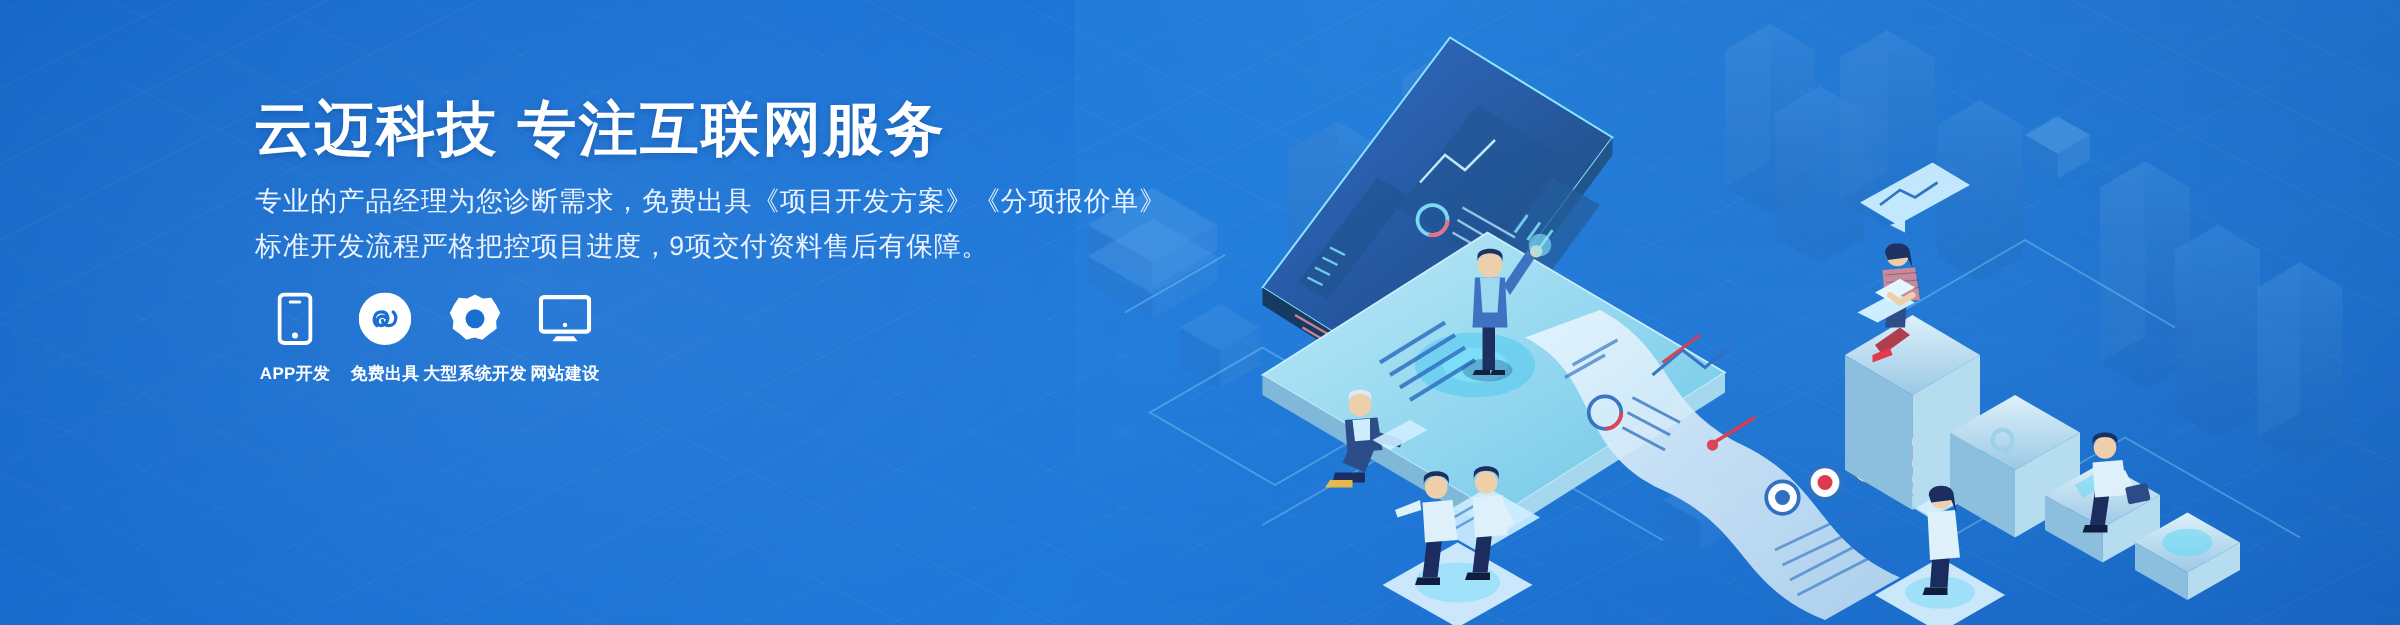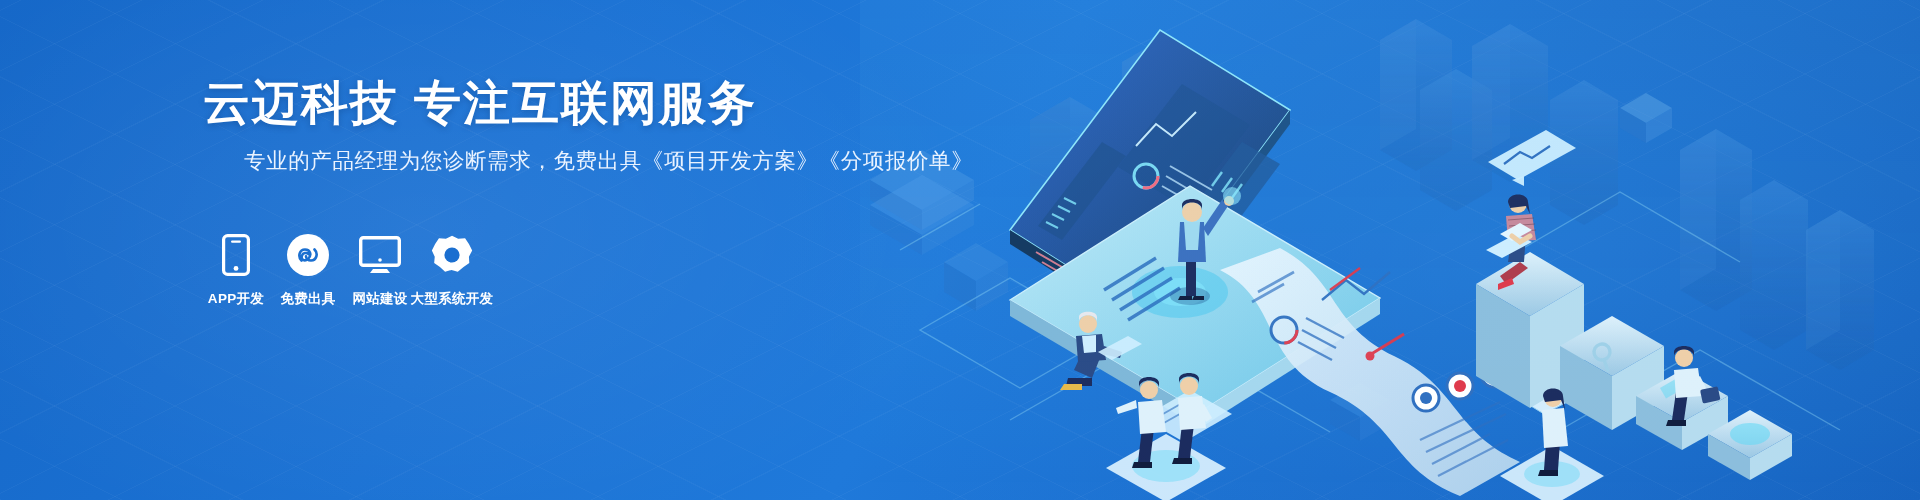--- a/index.html
+++ b/index.html
@@ -30,21 +30,21 @@
 
   
   .content { position:absolute; left:200px; top:0; width:760px; height:500px; }
   .headline {
     position:absolute; left:3px; top:72px;
     font-size:47px; font-weight:bold; color:#ffffff;
     letter-spacing:2px; white-space:nowrap;
     text-shadow:0 2px 6px rgba(3,40,88,0.28);
   }
   .sub { position:absolute; left:4px; color:#eaf3ff; font-size:21.5px; letter-spacing:.6px; white-space:nowrap; }
-  .sub.l1 { top:146px;margin-left:40px; }
+  .sub.l1 { top:146px; }
   .sub.l2 { top:182px; }
 
   
   .icons { position:absolute; left:0; top:232px; display:flex; align-items:flex-start;font-weight:bold; }
   .icon-item { width:72px; display:flex; flex-direction:column; align-items:center; }
   .icon-item .glyph { height:46px; display:flex; align-items:center; justify-content:center; }
   .icon-item .cap { margin-top:12px; font-size:13.5px; color:#ffffff; white-space:nowrap; letter-spacing:.3px; }
   .icon-item svg { display:block; }
 
   
@@ -363,20 +363,21 @@
 
       <rect x="0" y="0" width="1060" height="500" fill="url(#gGlow)" opacity=".10"></rect>
     </svg>
   </div>
 
   <div class="content">
 
     <div class="headline">云迈科技 专注互联网服务</div>
 
     <div class="sub l1">专业的产品经理为您诊断需求，免费出具《项目开发方案》《分项报价单》</div>
+    <div class="sub l2">标准开发流程严格把控项目进度，9项交付资料售后有保障。</div>
 
     <div class="icons">
 
       <div class="icon-item">
         <span class="glyph">
           <svg width="28" height="42" viewBox="0 0 28 42">
             <rect x="1.6" y="1.6" width="24.8" height="38.8" rx="4" fill="none" stroke="#ffffff" stroke-width="3.2"></rect>
             <rect x="9" y="6.4" width="10" height="2.4" rx="1.2" fill="#ffffff"></rect>
             <circle cx="14" cy="34.4" r="2.4" fill="#ffffff"></circle>
           </svg>
@@ -392,36 +393,36 @@
                      C17.5 28, 13.5 25.5, 15 21.5 C16 18.8, 19.5 18.2, 21.5 20" fill="none" stroke="#1b6fd0" stroke-width="2.6" stroke-linecap="round"></path>
             <path d="M27.5 15.5 C31.5 19.5, 29.5 26.5, 24 26.5 C21 26.5, 19 24.5, 19 22.2" fill="none" stroke="#1b6fd0" stroke-width="2.6" stroke-linecap="round"></path>
           </svg>
         </span>
         <span class="cap">免费出具</span>
       </div>
 
 
       <div class="icon-item">
         <span class="glyph">
-          <svg width="42" height="38" viewBox="0 0 42 38">
-            <rect x="1.7" y="1.7" width="38.6" height="27.6" rx="2.6" fill="none" stroke="#ffffff" stroke-width="3.4"></rect>
-            <circle cx="21" cy="24" r="1.8" fill="#ffffff"></circle>
-            <path d="M14 33 L28 33 L31 37 L11 37 Z" fill="#ffffff"></path>
-          </svg>
-        </span>
-        <span class="cap">网站建设</span>
-      </div>
-
-      <div class="icon-item">
-        <span class="glyph">
           <svg width="42" height="42" viewBox="0 0 42 42">
             <path d="M21 0.8 L27.4 4 L34.6 3.4 L38.6 9.6 L42 16.2 L38.6 22.8 L39 29.4
                      L33 33.6 L27 38.4 L20.4 36.6 L13.8 38.4 L8.4 33.6 L2.4 29.4
                      L3 22.8 L0 16.2 L3.4 9.6 L7.4 3.4 L14.6 4 Z" fill="#ffffff" transform="scale(0.96) translate(0.9 0.9)"></path>
             <circle cx="21" cy="21" r="7.6" fill="#1b6fd0"></circle>
           </svg>
         </span>
         <span class="cap">大型系统开发</span>
       </div>
 
+      <div class="icon-item">
+        <span class="glyph">
+          <svg width="42" height="38" viewBox="0 0 42 38">
+            <rect x="1.7" y="1.7" width="38.6" height="27.6" rx="2.6" fill="none" stroke="#ffffff" stroke-width="3.4"></rect>
+            <circle cx="21" cy="24" r="1.8" fill="#ffffff"></circle>
+            <path d="M14 33 L28 33 L31 37 L11 37 Z" fill="#ffffff"></path>
+          </svg>
+        </span>
+        <span class="cap">网站建设</span>
+      </div>
+
     </div>
   </div>
 </div>
 
 </body></html>

